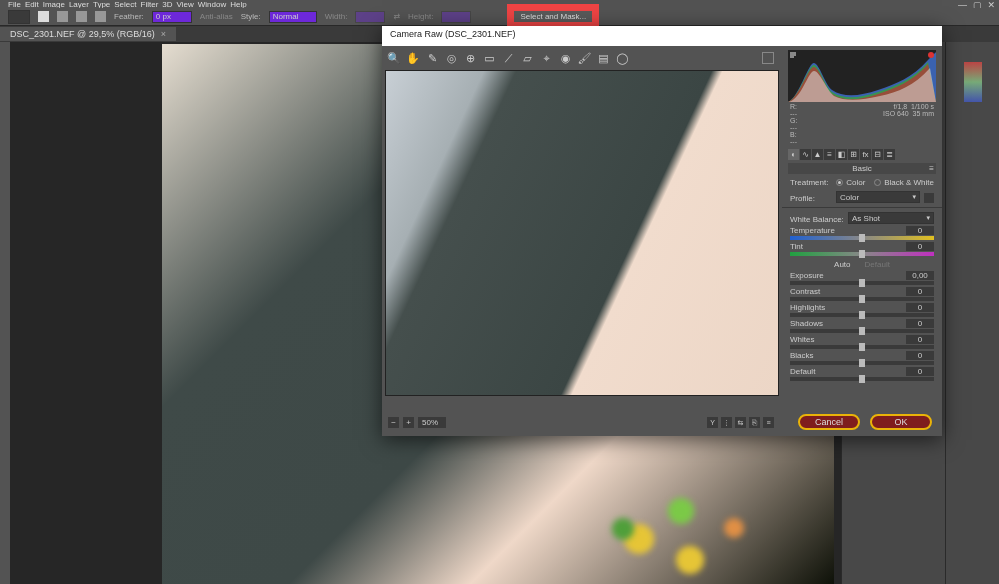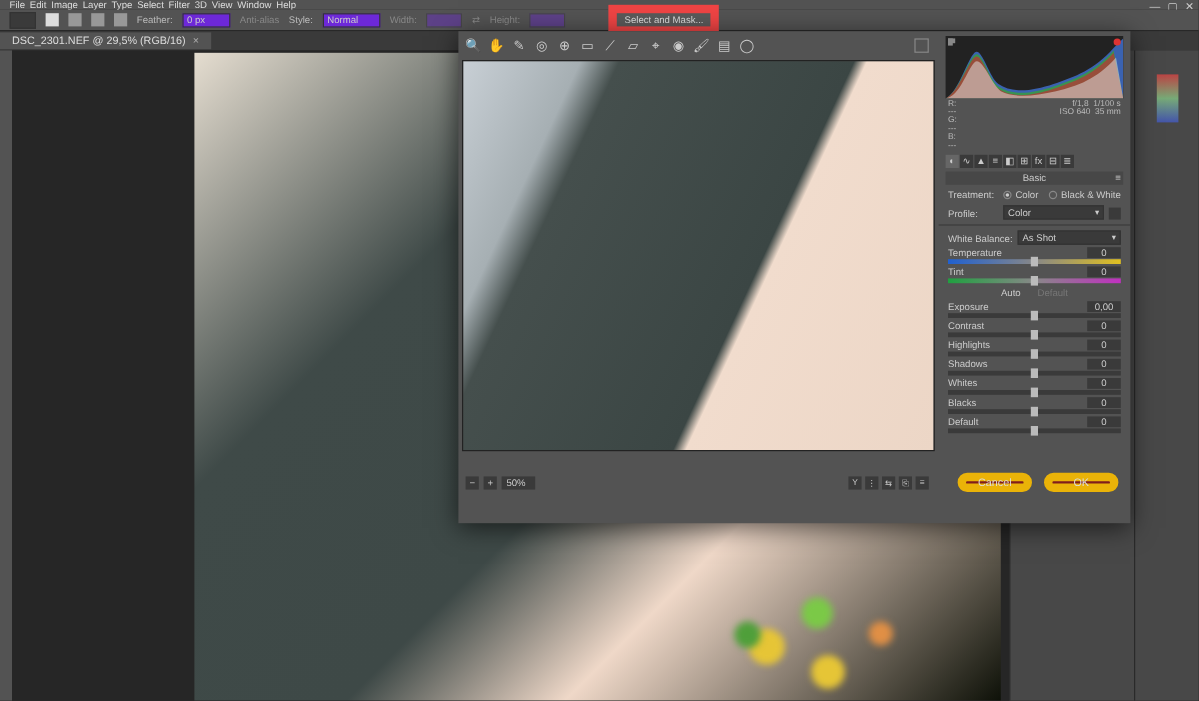--- a/index.html
+++ b/index.html
@@ -92,21 +92,21 @@
 .slider-row .val { width: 28px; background: #3a3a3a; text-align: center; font-size: 8px; }
 .track { position: relative; height: 4px; background: #3a3a3a; margin-top: 1px; }
 .track.temp { background: linear-gradient(90deg,#2060d0,#888,#e0c020); }
 .track.tint { background: linear-gradient(90deg,#20a040,#888,#c030c0); }
 .thumbk { position: absolute; top: -2px; width: 6px; height: 8px; background: #bbb; left: 48%; }
 
 .auto-row{display:flex;justify-content:center;gap:14px;font-size:8px;margin-top:4px;}
 .auto-row .dis{color:#777;}
 
 .cr-foot { position: absolute; bottom: 6px; right: 10px; display: flex; gap: 10px; }
-.btn { width: 62px; height: 16px; background: #7f1d1d; border: 7px solid #eab308; border-radius: 9px; color: #ddd; font-size: 9px; display: flex; align-items: center; justify-content: center; cursor: pointer; }
+.btn { width: 62px; height: 16px; background: #7f1d1d; border: 2px solid #eab308; border-radius: 9px; color: #ddd; font-size: 9px; display: flex; align-items: center; justify-content: center; cursor: pointer; }
 
 .win-ctl{position:absolute;top:0;right:4px;display:flex;gap:6px;font-size:9px;color:#ccc;}
 </style>
 </head>
 <body>
 
 <div class="menubar">
   <span>File</span>
   <span>Edit</span>
   <span>Image</span>
@@ -175,20 +175,21 @@
   <div style="position:absolute;top:338px;left:6px;font-size:7px;color:#888;">Opacity:</div>
   <div style="position:absolute;top:338px;right:6px;font-size:7px;color:#888;">100%</div>
   <div style="position:absolute;top:352px;left:6px;font-size:7px;color:#888;">Fill:</div>
   <div style="position:absolute;top:352px;right:6px;font-size:7px;color:#888;">100%</div>
 </div>
 <div class="rcol">
   <div class="thumb"></div>
 </div>
 
 <div class="cr">
+  <div class="cr-title">Camera Raw (DSC_2301.NEF)</div>
   <div class="cr-body">
     <div class="cr-tools">
       <div>🔍</div>
       <div>✋</div>
       <div>✎</div>
       <div>◎</div>
       <div>⊕</div>
       <div>▭</div>
       <div>⟋</div>
       <div>▱</div>

